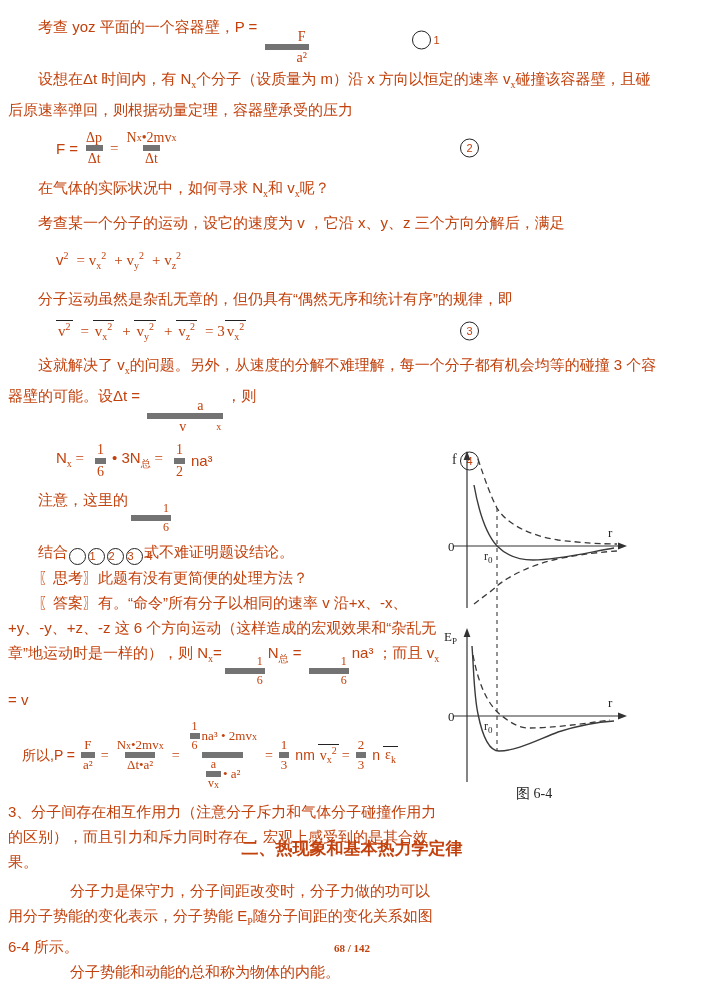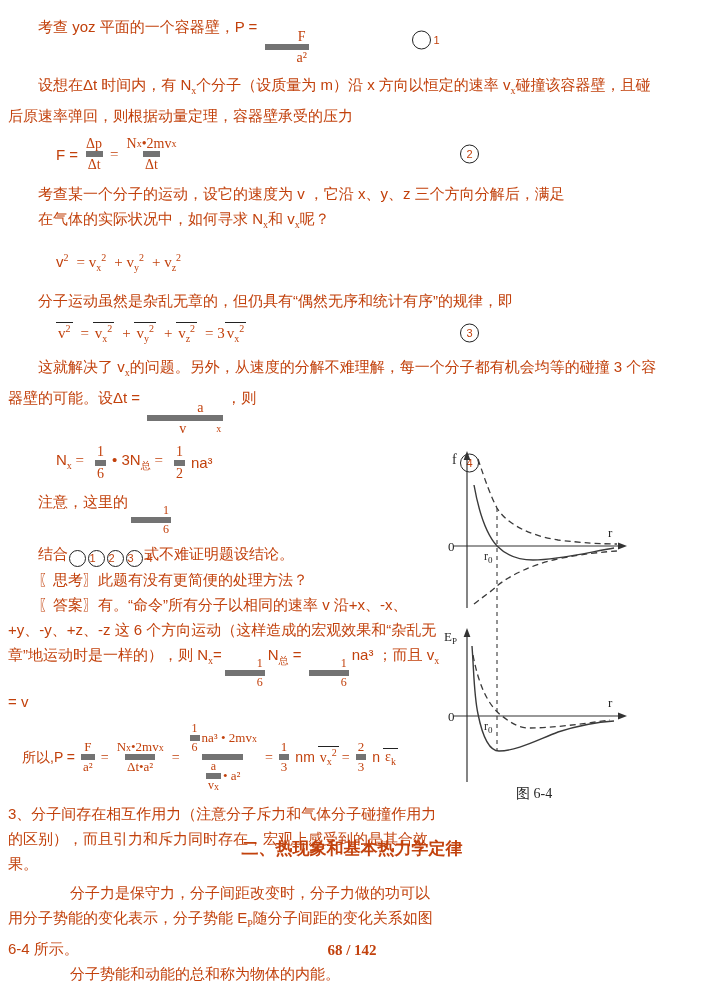--- a/index.html
+++ b/index.html
@@ -2,21 +2,21 @@
 <html><head>
 <meta charset="utf-8">
 <style>
   html,body{margin:0;padding:0;background:#9a9a9a;}
   .page{position:relative;width:704px;height:1008px;background:#ffffff;overflow:hidden;
         font-family:"Liberation Sans",sans-serif;color:#c2410c;font-size:15px;}
   .flow{padding:14px 39px 0 8px;line-height:25px;}
   p{margin:0;}
   .ind{text-indent:30px;}
   .ind2{text-indent:62px;}
-  .mt4{margin-top:4px;}  .mt6{margin-top:6px;}  .mt8{margin-top:8px;}  .mt10{margin-top:10px;}
+  .mt4{margin-top:4px;}  .mt6{}  .mt8{margin-top:8px;}  .mt10{margin-top:10px;}
   .narrow{max-width:434px;}
   .rel{position:relative;}
   sub{font-size:10px;font-family:"Liberation Serif",serif;}
   sup{font-size:10px;font-family:"Liberation Serif",serif;}
   .eq{position:relative;display:flex;align-items:center;gap:3px;margin:8px 0 8px 48px;
       font-family:"Liberation Serif",serif;}
   .eq .lead{font-family:"Liberation Sans",sans-serif;}
   .eqtag{position:absolute;left:404px;top:50%;transform:translateY(-50%);}
   .circ{display:inline-flex;align-items:center;justify-content:center;width:17px;height:17px;
         border:1px solid #222;border-radius:50%;font-size:11px;line-height:1;flex:0 0 auto;
@@ -29,21 +29,21 @@
   .frac.small{font-size:12px;vertical-align:-7px;}
   .ol{display:inline-block;border-top:1px solid #222;line-height:1.15;padding:0 2px;}
   .term{margin-right:5px;}
   .eq5{margin-left:14px;font-size:14px;max-width:436px;}
   .eq5 .frac{font-size:13px;}
   .eq5 .frac .frac{font-size:12px;margin:0 2px;}
   .fig{position:absolute;left:440px;top:448px;width:264px;height:362px;}
   .heading{position:absolute;left:0;top:837px;width:100%;margin:0;text-align:center;
            font-size:17px;font-weight:bold;font-family:"Liberation Serif",serif;}
   .pageno{position:absolute;left:0;top:942px;width:100%;text-align:center;
-          font-size:15px;font-weight:bold;font-family:"Liberation Serif",serif;}
+          font-size:11px;font-weight:bold;font-family:"Liberation Serif",serif;}
   svg text{font-family:"Liberation Serif",serif;fill:#262626;}
 </style>
 </head>
 <body>
 
 <div class="page">
   <div class="flow">
 
     <p class="ind rel">
       <span>考查 yoz 平面的一个容器壁，P =</span>
@@ -70,26 +70,26 @@
             <span>N</span>
             <sub>x</sub>
             <span>•2mv</span>
             <sub>x</sub>
           </span>
         <span class="den">Δt</span>
       </span>
       <span class="circ eqtag">2</span>
     </div>
 
+    <p class="ind">
+      <span>在气体的实际状况中，如何寻求 N</span><sub>x</sub><span>和 v</span><sub>x</sub><span>呢？</span>
+    </p>
+
     <p class="ind mt4">
       <span>考查某一个分子的运动，设它的速度为 v ，它沿 x、y、z 三个方向分解后，满足</span>
-    </p>
-
-    <p class="ind">
-      <span>在气体的实际状况中，如何寻求 N</span><sub>x</sub><span>和 v</span><sub>x</sub><span>呢？</span>
     </p>
 
     <div class="eq mt10">
       <span class="term"><span class="lead">v</span><sub></sub><sup>2</sup></span>
       <span class="term"><span>=  v</span><sub>x</sub><sup>2</sup></span>
       <span class="term"><span>+  v</span><sub>y</sub><sup>2</sup></span>
       <span class="term"><span>+  v</span><sub>z</sub><sup>2</sup></span>
     </div>
 
     <p class="ind mt8">

